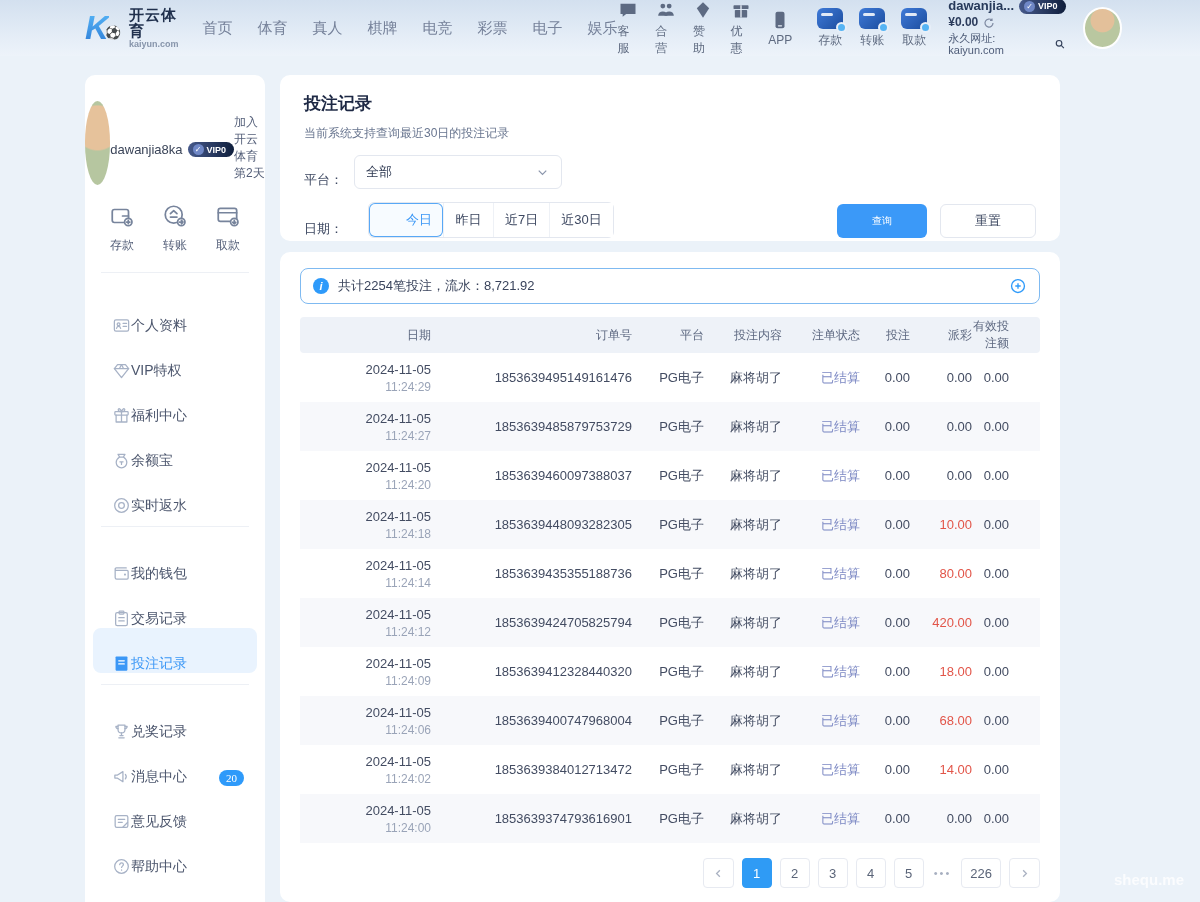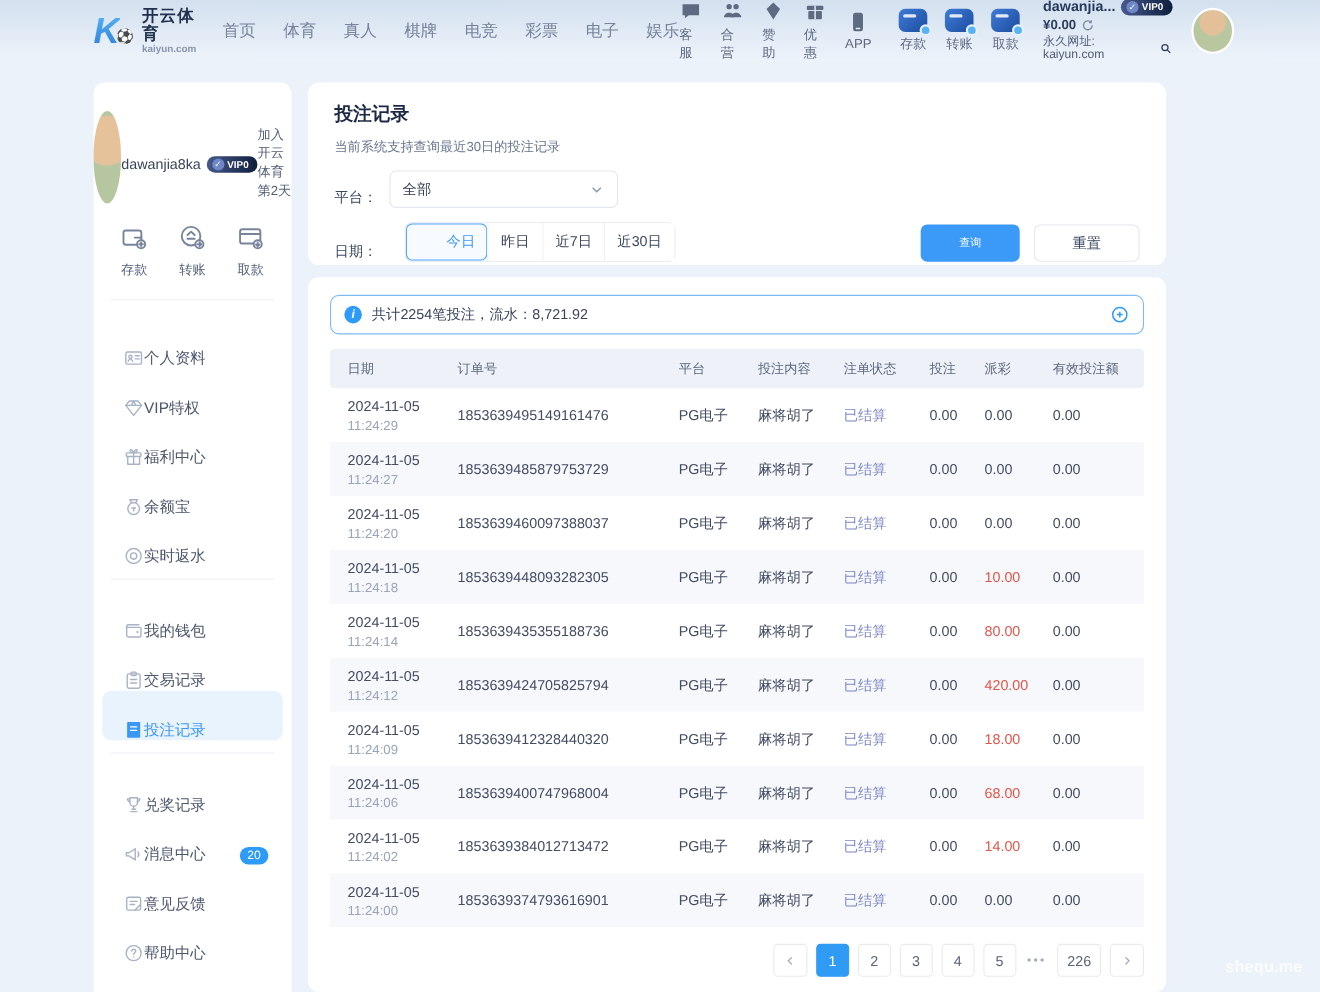--- a/index.html
+++ b/index.html
@@ -48,21 +48,21 @@
   .qa { display:flex; flex-direction:column; align-items:center; gap:8px; font-size:12px; color:#535e78; cursor:pointer; }
   .qa svg { width:26px; height:26px; color:#77849c; }
   .side-divider { height:1px; background:#edf0f5; margin:4px 16px; }
   .side-menu { padding-top:6px; }
   .menu-group { padding:7px 0; }
   .mi { display:flex; align-items:flex-end; height:45px; padding-left:19px; margin:0 8px; border-radius:8px;
     font-size:14px; color:#4c566d; cursor:pointer; }
   .mi svg { width:19px; height:19px; color:#a7b2c6; flex:0 0 auto; }
   .mi.active { background:#e9f3fe; color:#3b97f6; }
   .mi.active svg { color:#3b97f6; }
-  .badge { margin-left:auto; margin-right:13px; background:#2e9afa; color:#fff; font-size:11px; border-radius:9px; padding:2px 7px; }
+  .badge { margin-left:auto; margin-right:13px; background:#2e9afa; color:#fff; font-size:11px; border-radius:9px; padding:2px 7px;font-family:Liberation Serif, serif; }
 
   
   .card { position:absolute; background:#fff; border-radius:10px; }
   .card-filters { left:280px; top:75px; width:780px; height:166px; padding:17px 24px; }
   .page-title { font-size:17px; font-weight:800; color:#1d2844; }
   .page-subtitle { margin-top:10px; font-size:12px; color:#68758f; }
   .frow { display:flex; align-items:flex-end; margin-top:13px; }
   .flabel { font-size:13px; color:#3d4861; width:50px; flex:0 0 auto; }
   .select, .date-input { width:208px; height:34px; border:1px solid #e3e7ef; border-radius:6px; background:#fff;
     display:flex; align-items:center; justify-content:space-between; padding:0 11px; font-size:13px; color:#2f3a52; cursor:pointer; }
@@ -77,21 +77,21 @@
   .btn-ghost { width:96px; height:34px; background:#fff; color:#3d4861; border:1px solid #e3e7ef; border-radius:6px; font-size:13px; cursor:pointer; font-family:inherit; }
 
   .card-records { left:280px; top:252px; width:780px; height:650px; padding:16px 20px; }
   .summary { height:36px; border:1px solid #7fbaf1; border-radius:8px; display:flex; align-items:center; padding:0 12px; gap:9px; }
   .info-i { width:16px; height:16px; border-radius:50%; background:#2e9afa; color:#fff; font-size:11px; font-weight:700; font-style:italic;
     display:flex; align-items:center; justify-content:center; flex:0 0 auto; }
   .summary-text { font-size:13px; color:#3a445c; }
   .plus-btn { margin-left:auto; width:18px; height:18px; cursor:pointer; color:#2e9afa; }
   .plus-btn svg { width:18px; height:18px; }
 
-  .thead, .trow { display:grid; grid-template-columns:100px 201px 72px 78px 78px 50px 62px auto; align-items:center; padding:0 16px; }
+  .thead, .trow { display:grid; grid-template-columns:100px 201px 72px 78px 78px 50px 62px auto; align-items:center; padding:0 31px;text-align:right; }
   .thead { background:#eef2f8; border-radius:4px; height:36px; margin-top:13px; font-size:12px; color:#5d6880; }
   .trow { height:49px; font-size:13px; color:#434c62; }
   .tbody .trow:nth-child(even) { background:#f7f8fb; }
   .cell-date .d { color:#434c62; }
   .cell-date .t { font-size:12px; color:#9aa4b8; margin-top:3px; }
   .status { color:#7d89c4; }
   .red { color:#e25549; }
 
   .pagination { display:flex; justify-content:flex-end; align-items:center; gap:8px; margin-top:15px; }
   .pg { min-width:30px; height:30px; border:1px solid #e7eaf1; border-radius:4px; background:#fff; font-size:13px; color:#5a6478;

